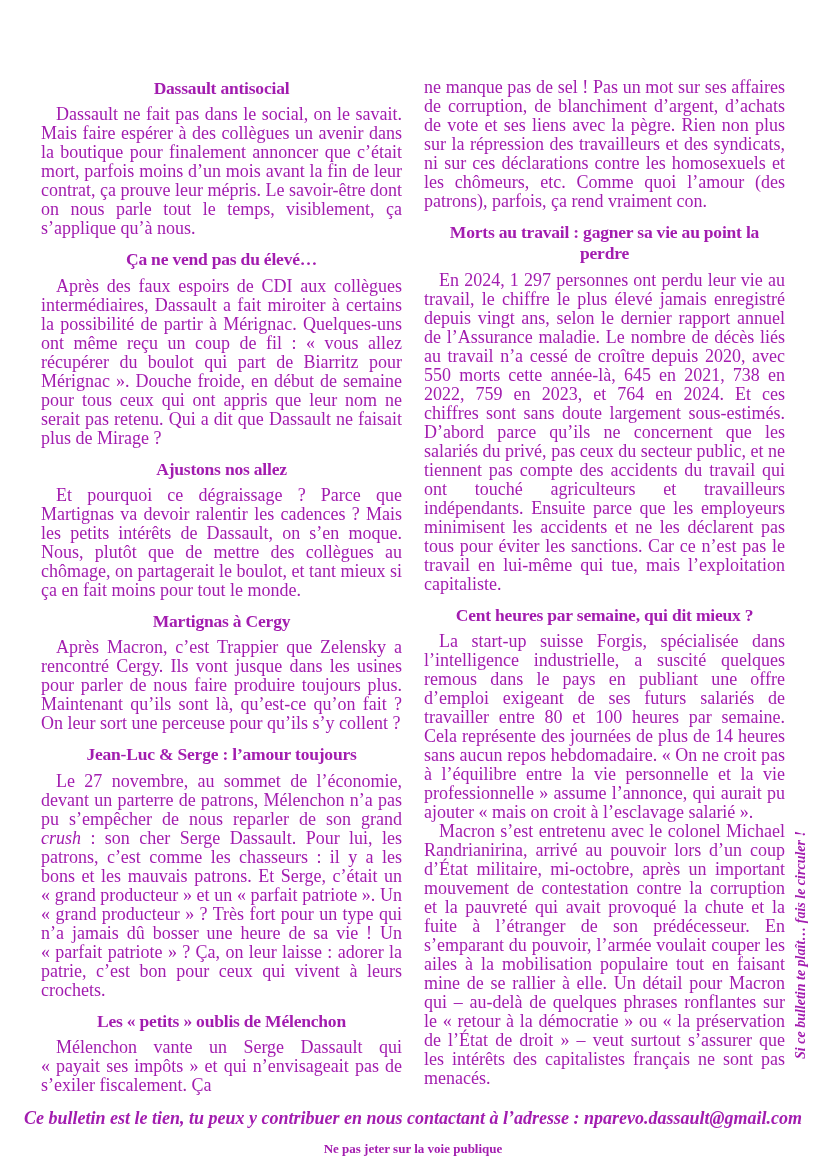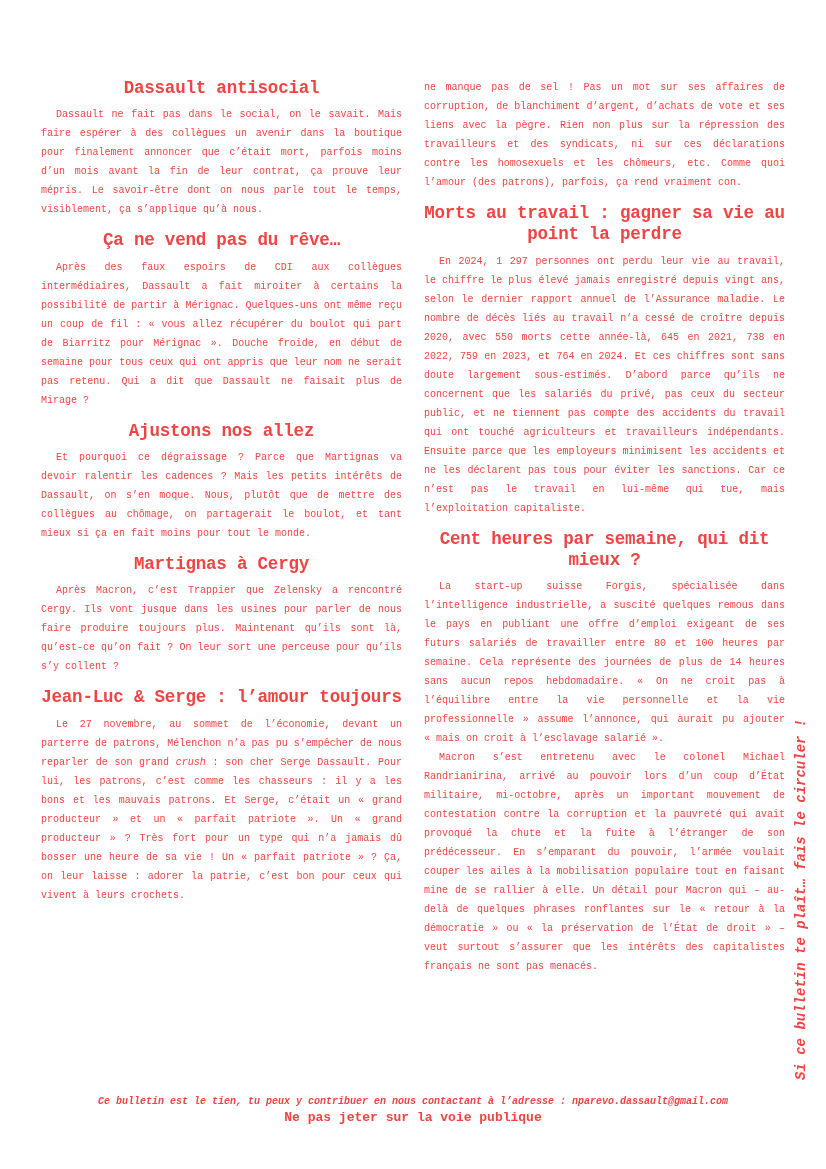--- a/index.html
+++ b/index.html
@@ -2,43 +2,43 @@
 <html lang="fr"><head>
 <meta charset="utf-8">
 <style>
   html, body { margin: 0; padding: 0; background: #ffffff; }
   .page {
     position: relative;
     width: 826px;
     height: 1169px;
     background: #ffffff;
     overflow: hidden;
-    font-family: Liberation Mono, monospace;
-    color: #ef4444;
+    font-family: Liberation Serif, serif;
+    color: #a21caf;
   }
   .columns {
     position: absolute;
     left: 41px;
     top: 78px;
     width: 744px;
     display: flex;
     gap: 22px;
   }
   .col { width: 361px; }
   h2.heading {
     font-size: 17.5px;
     font-weight: 700;
     text-align: center;
     line-height: 1.22;
     margin: 11px 0 6px 0;
     letter-spacing: -0.2px;
   }
   section:first-child h2.heading { margin-top: 0; }
   p.para {
-    font-size: 10px;
+    font-size: 18px;
     line-height: 19px;
     text-align: justify;
     margin: 0;
     hyphens: none;
   }
   p.indent { text-indent: 15px; }
   p.para .em { font-style: italic; }
   .side-note {
     position: absolute;
     left: 668px;
@@ -54,24 +54,24 @@
     white-space: nowrap;
   }
   .footer {
     position: absolute;
     left: 0;
     right: 0;
     top: 1096px;
     text-align: center;
   }
   .footer-line1 {
-    font-size: 10px;
+    font-size: 18px;
     font-weight: 700;
     font-style: italic;
-    margin: 0;
+    margin: 12px;
   }
   .footer-line2 {
     font-size: 13px;
     font-weight: 700;
     margin: 3px 0 0 0;
   }
 </style>
 </head>
 <body>
 
@@ -80,39 +80,43 @@
   <div class="columns">
 
     <div class="col">
 
       <section>
         <h2 class="heading">Dassault antisocial</h2>
         <p class="para indent">Dassault ne fait pas dans le social, on le savait. Mais faire espérer à des collègues un avenir dans la boutique pour finalement annoncer que c’était mort, parfois moins d’un mois avant la fin de leur contrat, ça prouve leur mépris. Le savoir-être dont on nous parle tout le temps, visiblement, ça s’applique qu’à nous.</p>
       </section>
 
       <section>
-        <h2 class="heading">Ça ne vend pas du rêve…</h2>
+        <h2 class="heading">Ça ne vend pas du élevé…</h2>
         <p class="para indent">Après des faux espoirs de CDI aux collègues intermédiaires, Dassault a fait miroiter à certains la possibilité de partir à Mérignac. Quelques-uns ont même reçu un coup de fil&nbsp;: «&nbsp;vous allez récupérer du boulot qui part de Biarritz pour Mérignac&nbsp;». Douche froide, en début de semaine pour tous ceux qui ont appris que leur nom ne serait pas retenu. Qui a dit que Dassault ne faisait plus de Mirage&nbsp;?</p>
       </section>
 
       <section>
         <h2 class="heading">Ajustons nos allez</h2>
         <p class="para indent">Et pourquoi ce dégraissage&nbsp;? Parce que Martignas va devoir ralentir les cadences&nbsp;? Mais les petits intérêts de Dassault, on s’en moque. Nous, plutôt que de mettre des collègues au chômage, on partagerait le boulot, et tant mieux si ça en fait moins pour tout le monde.</p>
       </section>
 
       <section>
         <h2 class="heading">Martignas à Cergy</h2>
         <p class="para indent">Après Macron, c’est Trappier que Zelensky a rencontré Cergy. Ils vont jusque dans les usines pour parler de nous faire produire toujours plus. Maintenant qu’ils sont là, qu’est-ce qu’on fait&nbsp;? On leur sort une perceuse pour qu’ils s’y collent&nbsp;?</p>
       </section>
 
       <section>
         <h2 class="heading">Jean-Luc &amp; Serge&nbsp;: l’amour toujours</h2>
         <p class="para indent"><span>Le 27 novembre, au sommet de l’économie, devant un parterre de patrons, Mélenchon n’a pas pu s’empêcher de nous reparler de son grand </span><span class="em">crush</span><span>&nbsp;: son cher Serge Dassault. Pour lui, les patrons, c’est comme les chasseurs&nbsp;: il y a les bons et les mauvais patrons. Et Serge, c’était un «&nbsp;grand producteur&nbsp;» et un «&nbsp;parfait patriote&nbsp;». Un «&nbsp;grand producteur&nbsp;»&nbsp;? Très fort pour un type qui n’a jamais dû bosser une heure de sa vie&nbsp;! Un «&nbsp;parfait patriote&nbsp;»&nbsp;? Ça, on leur laisse&nbsp;: adorer la patrie, c’est bon pour ceux qui vivent à leurs crochets.</span></p>
       </section>
 
+      <section>
+        <h2 class="heading">Les «&nbsp;petits&nbsp;» oublis de Mélenchon</h2>
+        <p class="para indent">Mélenchon vante un Serge Dassault qui «&nbsp;payait ses impôts&nbsp;» et qui n’envisageait pas de s’exiler fiscalement. Ça</p>
+      </section>
 
     </div>
 
     <div class="col">
 
       <section>
         <p class="para">ne manque pas de sel&nbsp;! Pas un mot sur ses affaires de corruption, de blanchiment d’argent, d’achats de vote et ses liens avec la pègre. Rien non plus sur la répression des travailleurs et des syndicats, ni sur ces déclarations contre les homosexuels et les chômeurs, etc. Comme quoi l’amour (des patrons), parfois, ça rend vraiment con.</p>
       </section>
 
       <section>

